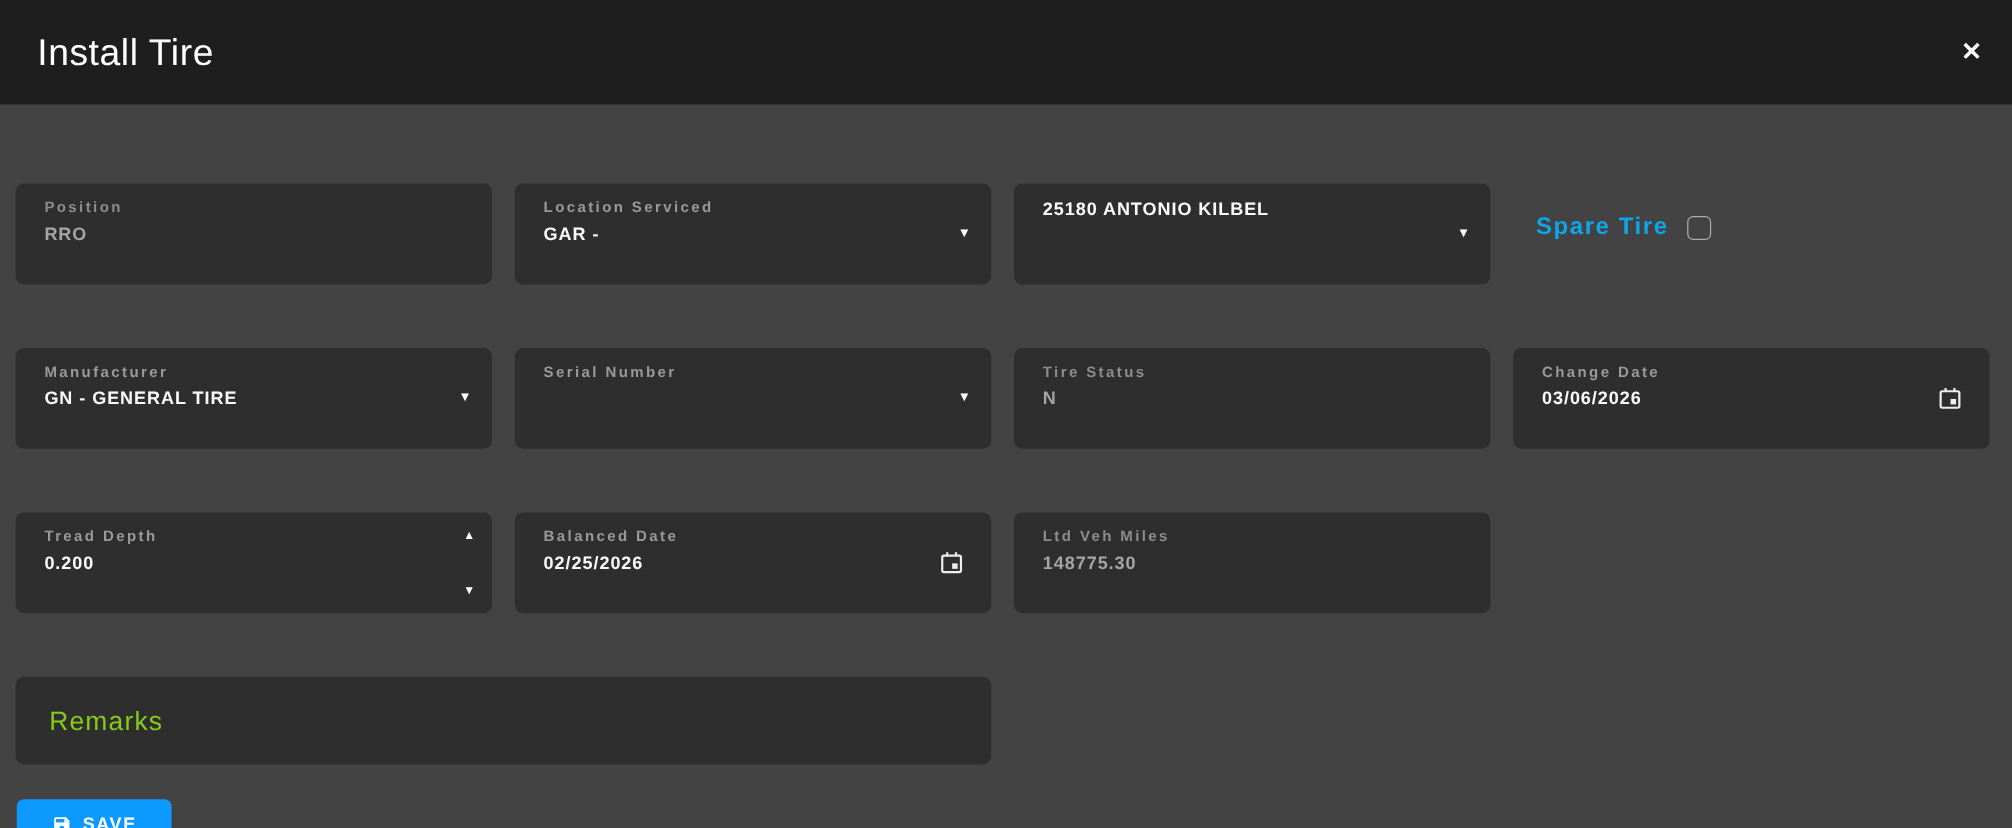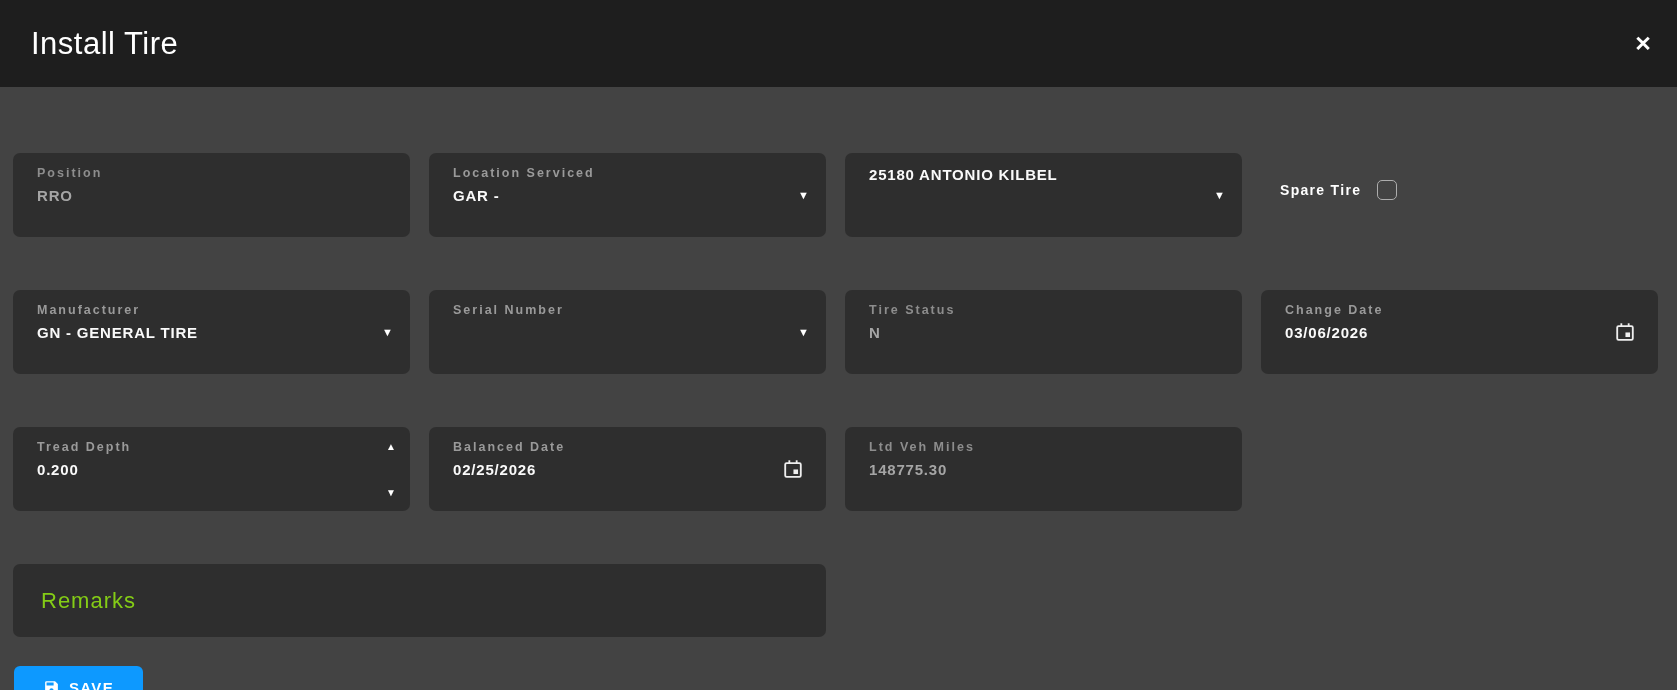--- a/index.html
+++ b/index.html
@@ -100,22 +100,22 @@
   .spin.down { bottom:13px; }
   
   .spare-cell {
     display:flex;
     align-items:center;
     gap:16px;
     padding-left:19px;
     height:73px;
   }
   .spare-label {
-    color:#ffffff;
-    font-size:14px;
+    color:#0ea5e9;
+    font-size:20px;
     font-weight:700;
     letter-spacing:1.3px;
   }
   .checkbox {
     width:20px; height:20px;
     border:1.5px solid #ADADAD;
     border-radius:5px;
     background:transparent;
     cursor:pointer;
   }

